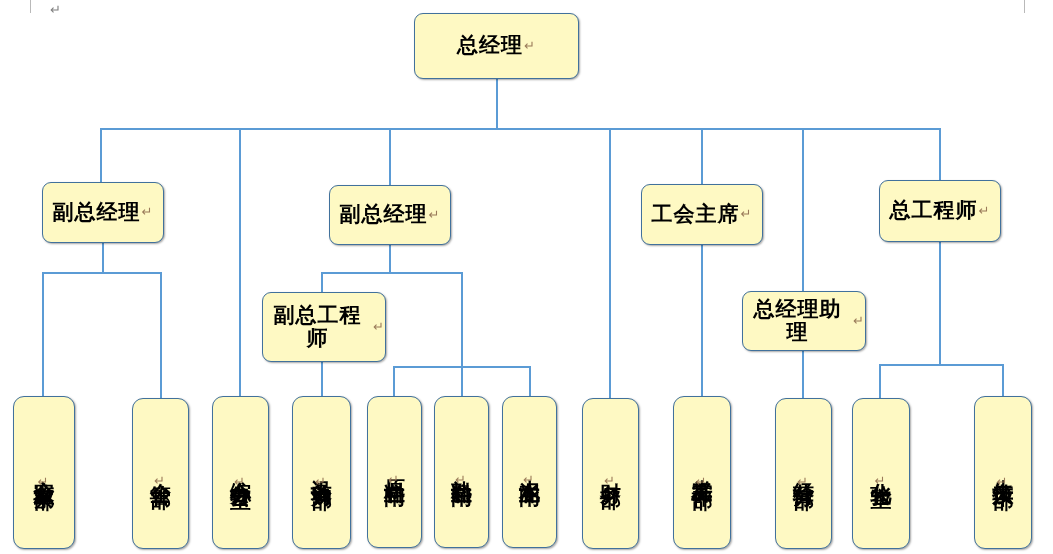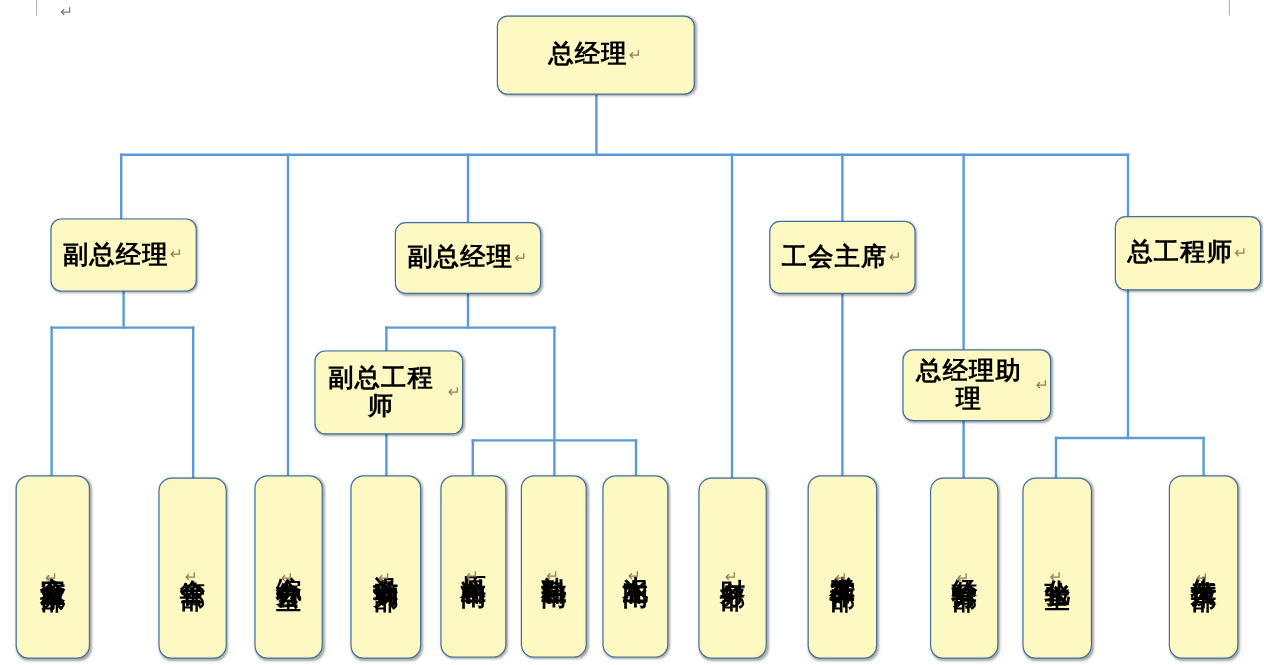--- a/index.html
+++ b/index.html
@@ -151,31 +151,31 @@
   <div class="node horiz" style="left:329px; top:185px; width:122px; height:60px;">
     <span>副总经理</span>
       <span class="pilcrow">↵</span>
   </div>
 
   <div class="node horiz" style="left:641px; top:184px; width:122px; height:61px;">
     <span>工会主席</span>
       <span class="pilcrow">↵</span>
   </div>
 
-  <div class="node horiz" style="left:929px; top:180px; width:122px; height:62px;">
+  <div class="node horiz" style="left:879px; top:180px; width:122px; height:62px;">
     <span>总工程师</span>
       <span class="pilcrow">↵</span>
   </div>
 
   <div class="node horiz" style="left:262px; top:292px; width:124px; height:70px;">
     <span>副总工程师</span>
       <span class="pilcrow">↵</span>
   </div>
 
-  <div class="node horiz" style="left:742px; top:291px; width:124px; height:60px;margin-left:10px;">
+  <div class="node horiz" style="left:742px; top:291px; width:124px; height:60px;">
     <span>总经理助理</span>
       <span class="pilcrow">↵</span>
   </div>
 
   <div class="node vert" style="left:13px; top:396px; width:62px; height:153px;">
     <span>安全监察部</span>
       <span class="pilcrow">↵</span>
   </div>
 
   <div class="node vert" style="left:132px; top:398px; width:57px; height:151px;">

